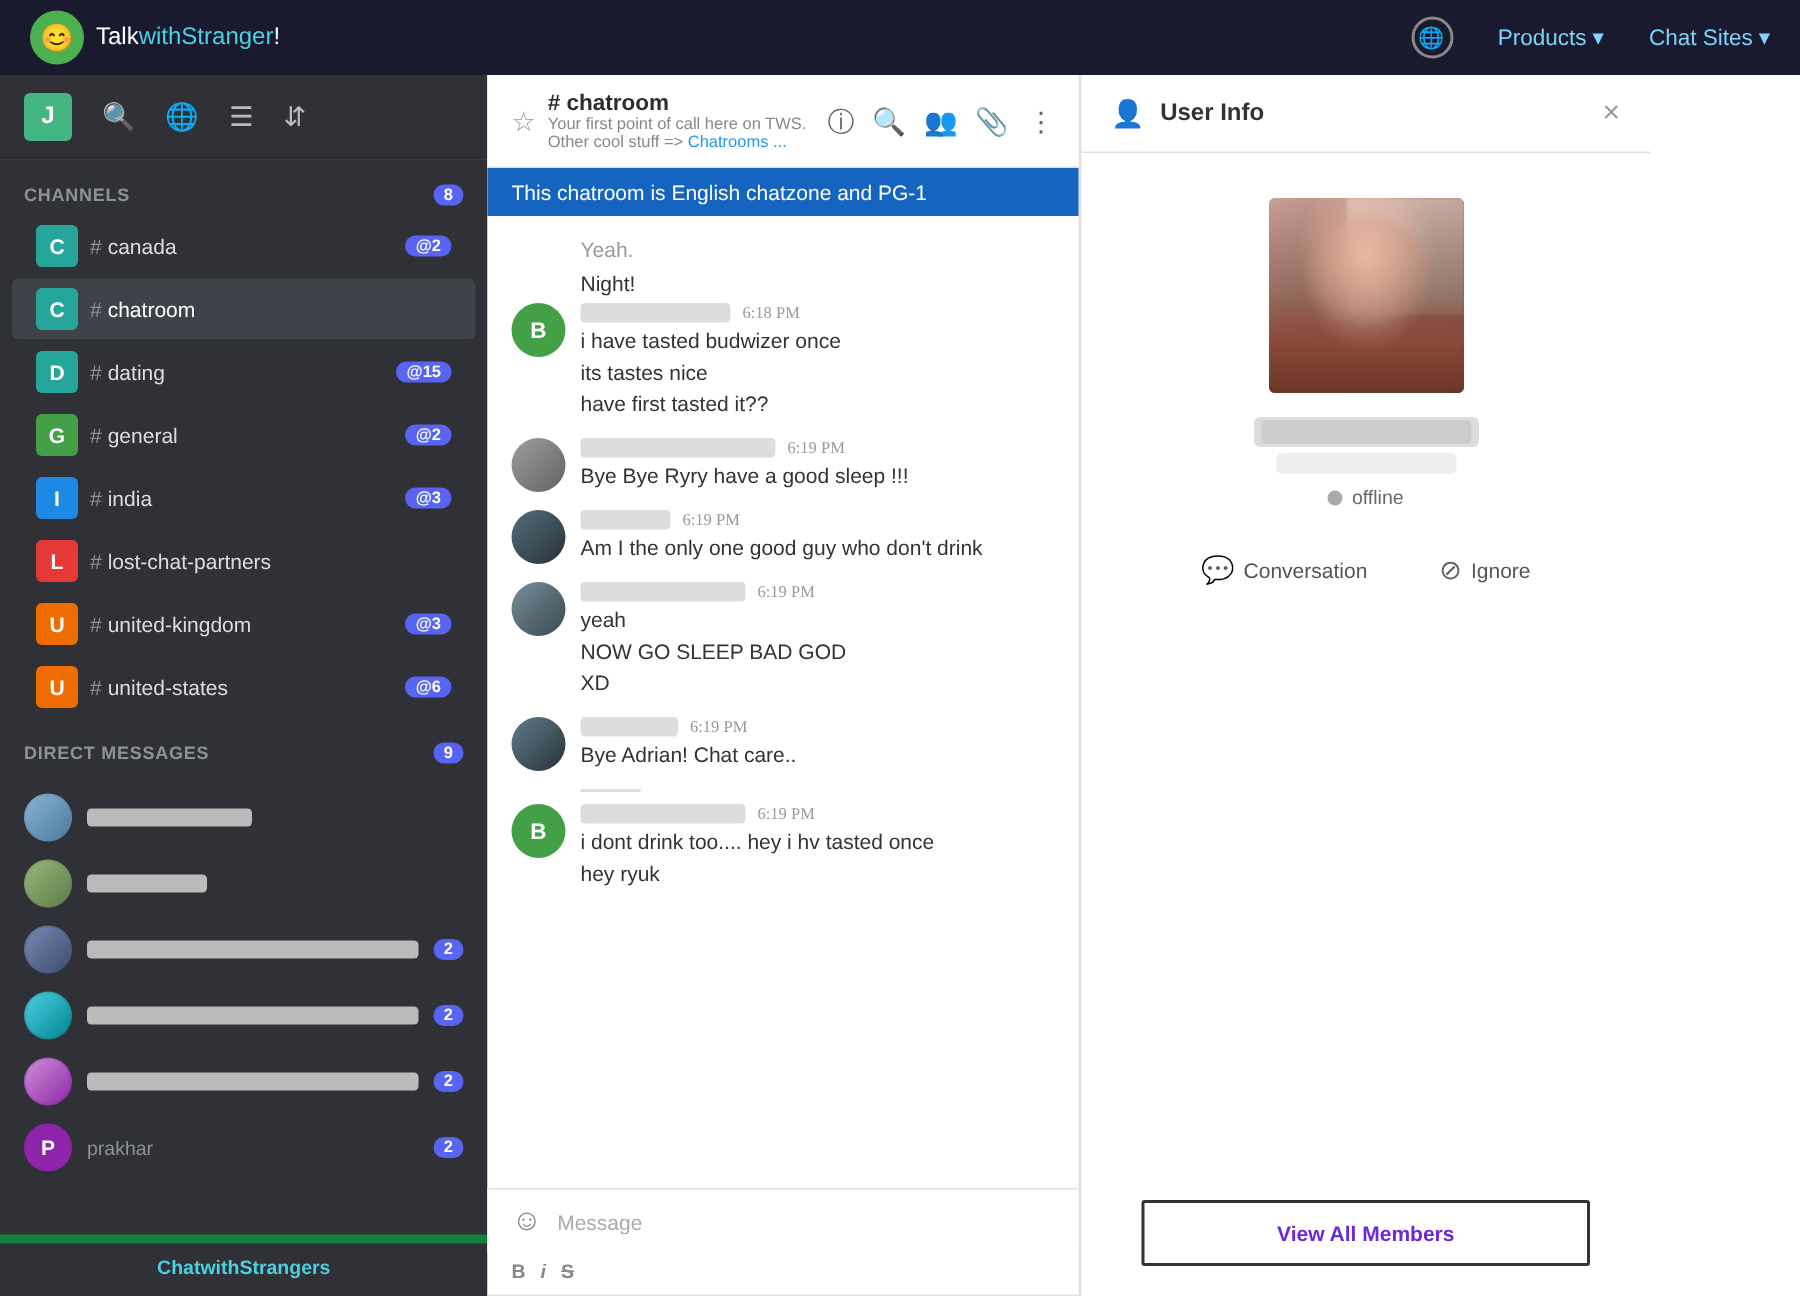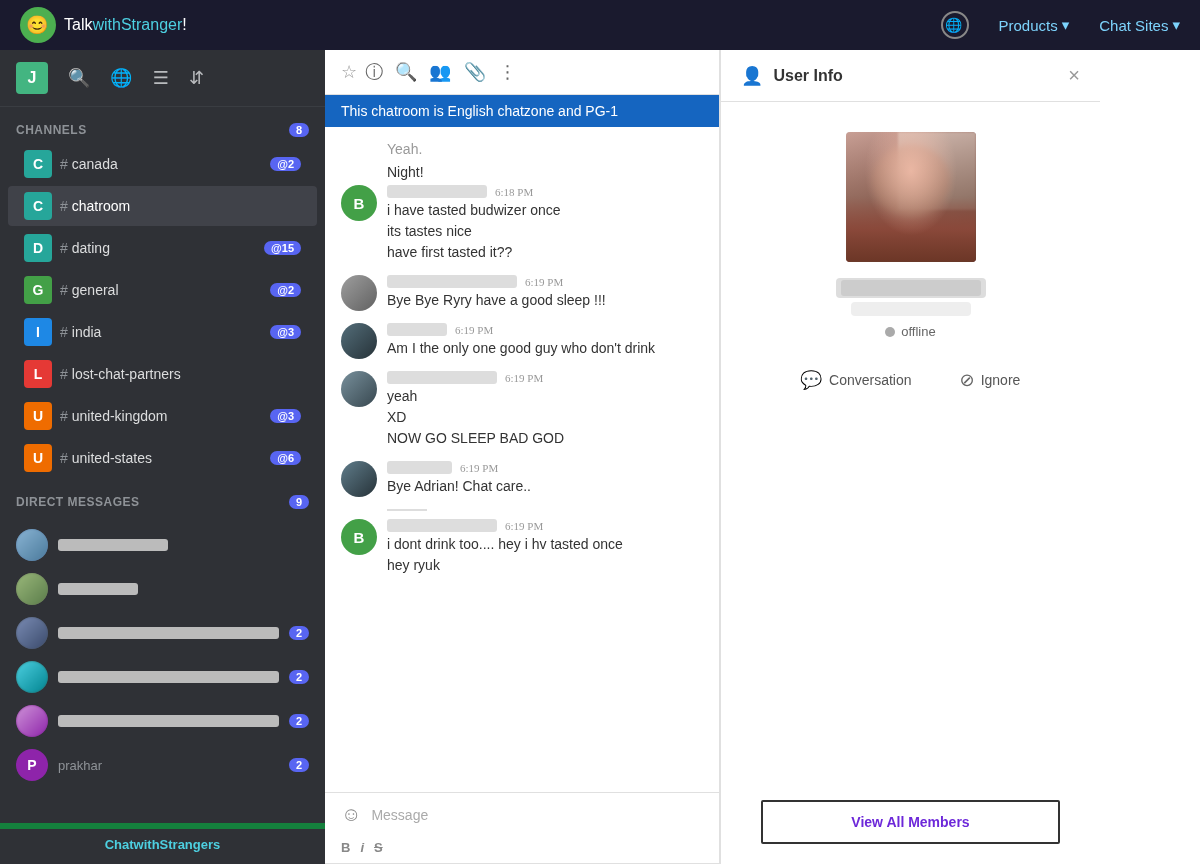--- a/index.html
+++ b/index.html
@@ -689,20 +689,29 @@
 
     <div class="sidebar-footer">
       <span>ChatwithStrangers</span>
     </div>
   </aside>
 
   <div class="chat-area">
 
     <div class="chat-header">
       <span class="chat-header-star">☆</span>
+      <div class="chat-header-info">
+        <div class="chat-header-title">
+          <span># chatroom</span>
+        </div>
+        <div class="chat-header-sub">
+          <span>Your first point of call here on TWS. Other cool stuff =&gt;</span>
+          <a href="#"> <span>Chatrooms ...</span></a>
+        </div>
+      </div>
       <div class="chat-header-icons">
         <span class="chat-header-icon">ⓘ</span>
         <span class="chat-header-icon">🔍</span>
         <span class="chat-header-icon">👥</span>
         <span class="chat-header-icon">📎</span>
         <span class="chat-header-icon">⋮</span>
       </div>
     </div>
 
     <div class="channel-banner">
@@ -754,22 +763,22 @@
       </div>
 
       <div class="message-group">
         <div class="message-avatar" style="background:linear-gradient(135deg,#78909c,#37474f);border-radius:50%;width:36px;height:36px;"></div>
         <div class="message-content">
           <div class="message-header">
             <span class="blurred-name" style="width:110px;">&nbsp;</span>
             <span class="message-time">6:19 PM</span>
           </div>
           <div class="message-text">yeah</div>
+          <div class="message-text">NOW GO SLEEP BAD GOD</div>
           <div class="message-text">XD</div>
-          <div class="message-text">NOW GO SLEEP BAD GOD</div>
         </div>
       </div>
 
       <div class="message-group">
         <div class="message-avatar" style="background:linear-gradient(135deg,#607d8b,#263238);border-radius:50%;width:36px;height:36px;"></div>
         <div class="message-content">
           <div class="message-header">
             <span class="blurred-name" style="width:65px;">&nbsp;</span>
             <span class="message-time">6:19 PM</span>
           </div>

